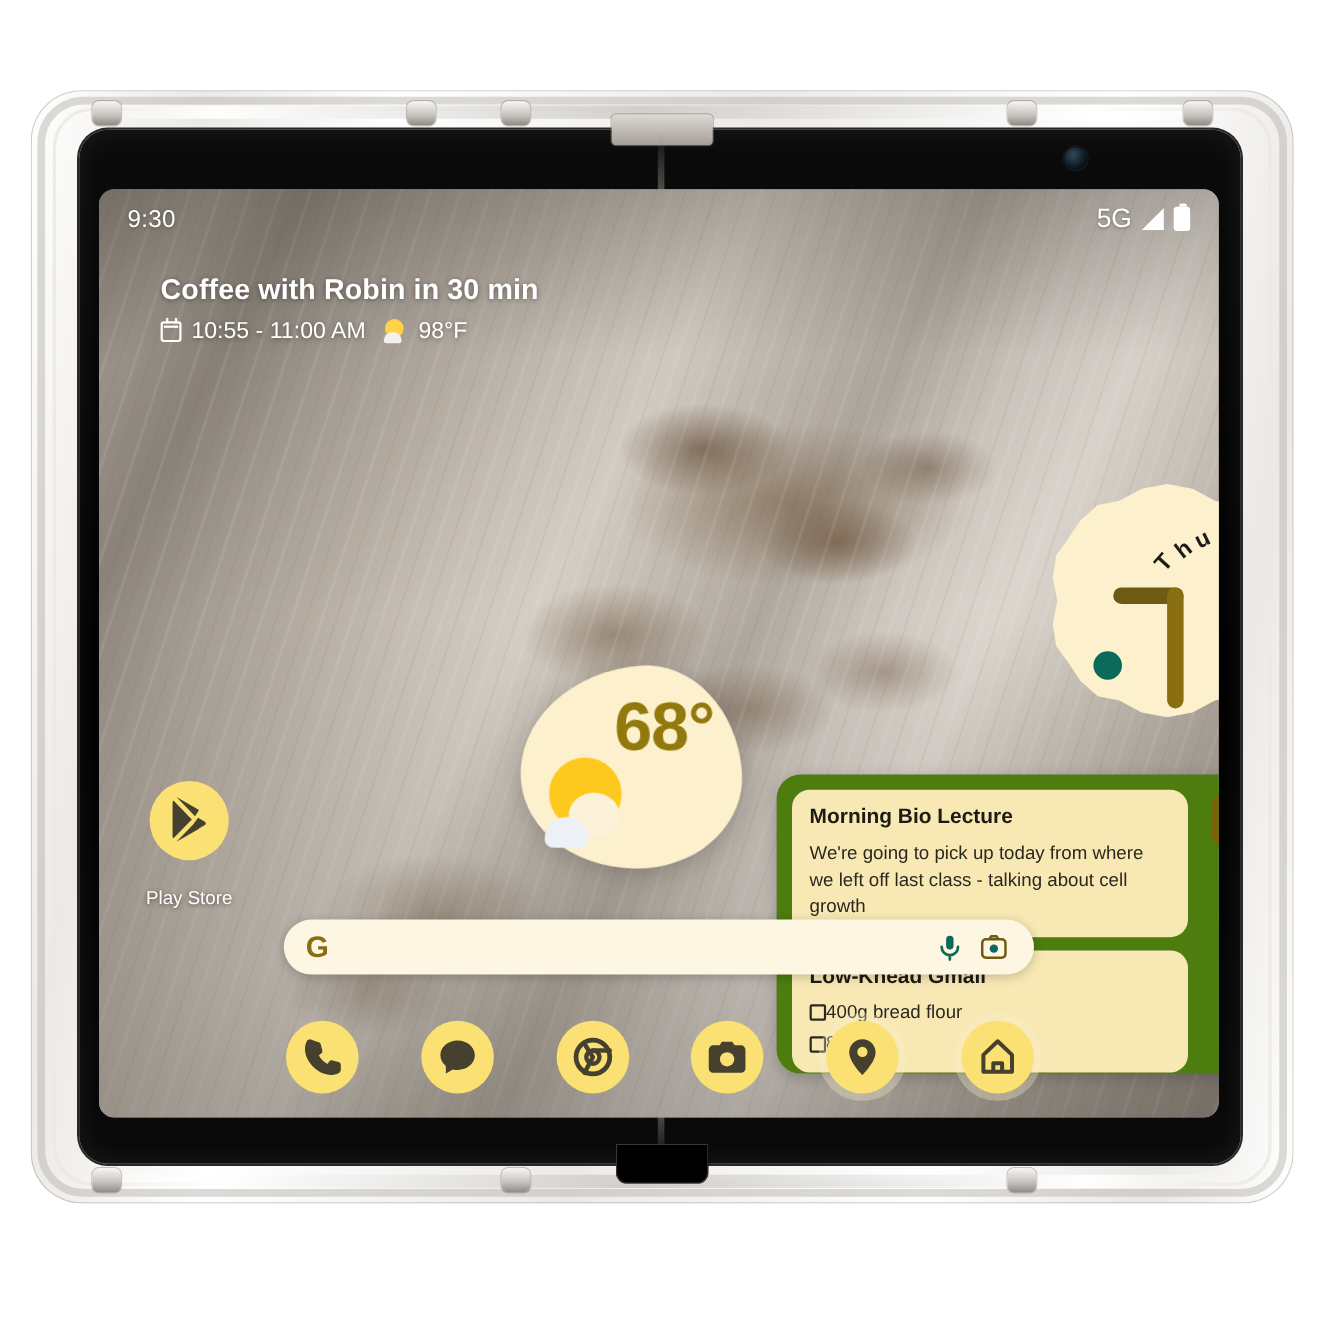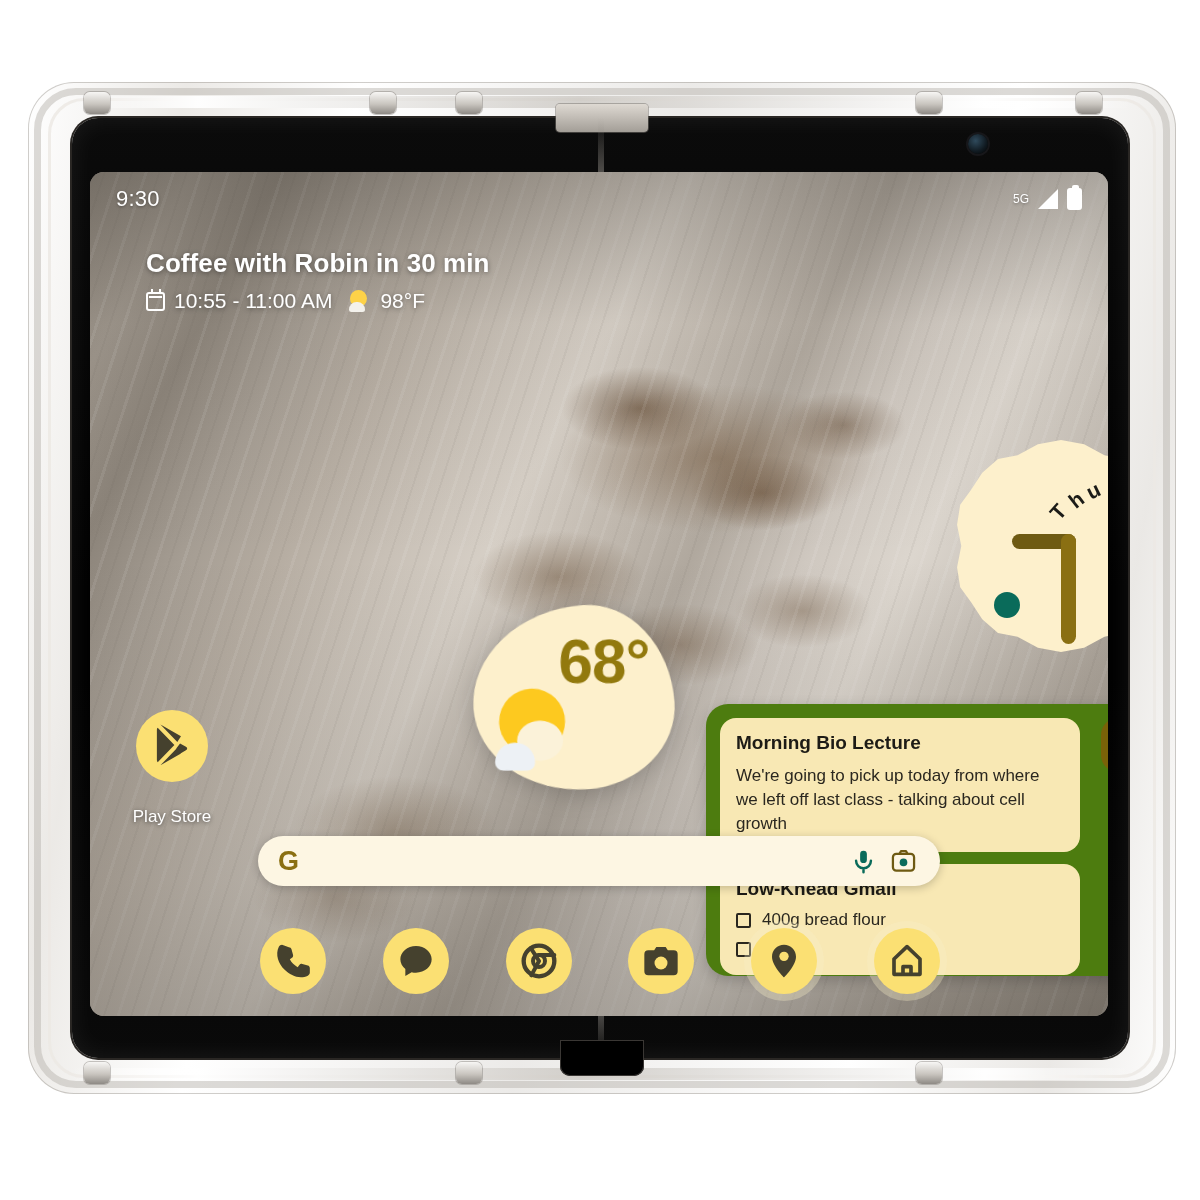--- a/index.html
+++ b/index.html
@@ -111,21 +111,21 @@
   }
 
   
   .statusbar{
     position:absolute; left:0; top:0; width:100%; height:54px;
     display:flex; align-items:center; justify-content:space-between;
     padding:0 26px; color:#fff;
   }
   .clock-txt{ font-size:22px; letter-spacing:.2px; text-shadow:0 1px 3px rgba(0,0,0,.35); }
   .status-right{ display:flex; align-items:center; gap:9px; }
-  .sig-5g{ font-size:12px; font-weight:500; text-shadow:0 1px 3px rgba(0,0,0,.35); }
+  .sig-5g{ font-size:24px; font-weight:500; text-shadow:0 1px 3px rgba(0,0,0,.35); }
   .sig-tri{ width:0;height:0;border-left:20px solid transparent;border-bottom:20px solid #fff; }
   .batt{ width:15px; height:22px; border:2px solid #fff; border-radius:3px; background:#fff; position:relative; }
   .batt:before{ content:""; position:absolute; top:-5px; left:3px; width:7px; height:3px; background:#fff; border-radius:2px 2px 0 0; }
 
   
   .glance{ position:absolute; left:56px; top:76px; color:#fff; text-shadow:0 1px 5px rgba(0,0,0,.42); }
   .glance-title{ font-size:26px; font-weight:700; letter-spacing:.1px; }
   .glance-row{ display:flex; align-items:center; gap:9px; margin-top:10px; font-size:21px; }
   .cal-ico{ width:19px; height:19px; border:2px solid #fff; border-radius:3px; position:relative; }
   .cal-ico:before{ content:""; position:absolute; left:1px; right:1px; top:2px; height:2px; background:#fff; }
@@ -190,21 +190,21 @@
   .keepw{
     position:absolute; left:616px; top:532px; width:460px; height:272px;
     background:#4d7c0f; border-radius:22px; overflow:hidden;
     box-shadow:0 4px 14px rgba(0,0,0,.20);
     display:flex;
   }
   .keep-notes{ flex:1; padding:14px 10px 0 14px; }
   .note{ background:#f8e8b4; border-radius:16px; padding:14px 16px 16px; margin-bottom:12px; }
   .note-title{ font-size:19px; font-weight:700; color:#1d1b16; margin-bottom:10px; }
   .note-body{ font-size:17px; line-height:1.42; color:#2a271f; }
-  .note-item{ display:flex; align-items:center; gap:11px; font-size:17px; color:#2a271f; margin-top:9px; }
+  .note-item{ display:flex; align-items:center; gap:0; font-size:17px; color:#2a271f; margin-top:9px; }
   .ck{ width:15px; height:15px; border:2px solid #2a271f; border-radius:2px; flex:none; }
   .keep-rail{
     width:76px; display:flex; flex-direction:column; align-items:center;
     padding-top:14px; gap:26px;
   }
   .keep-add{
     width:54px; height:54px; border-radius:17px; background:#7a6208;
     display:flex; align-items:center; justify-content:center;
     color:#fde9a8; font-size:34px; font-weight:300; line-height:1;
   }

